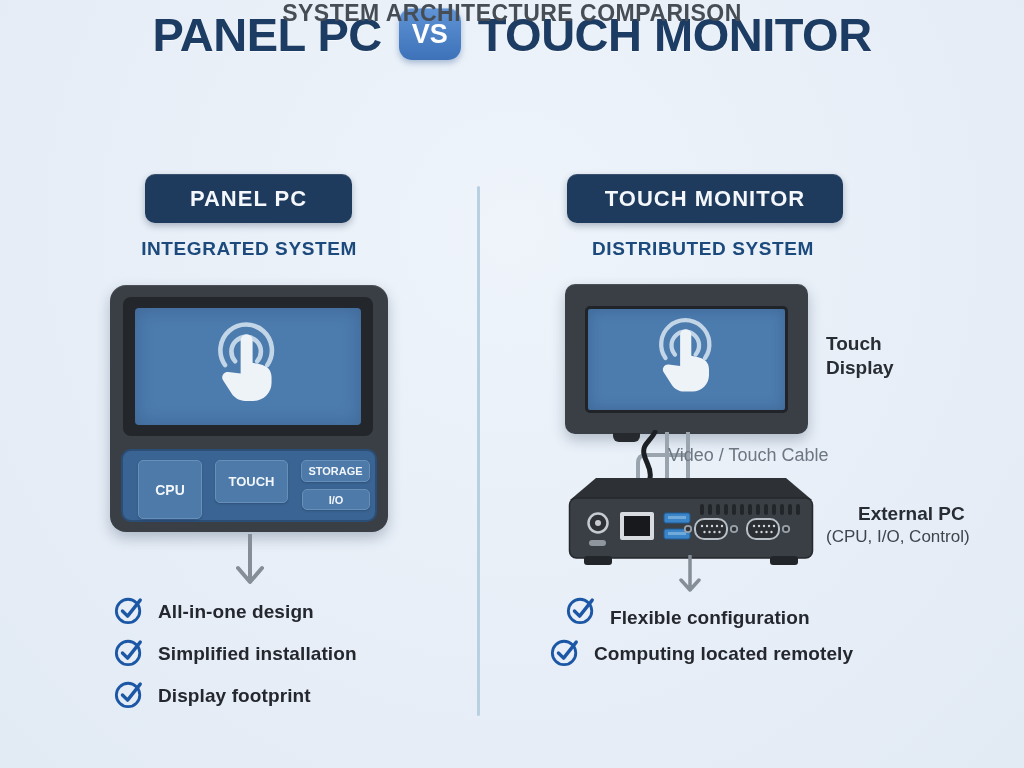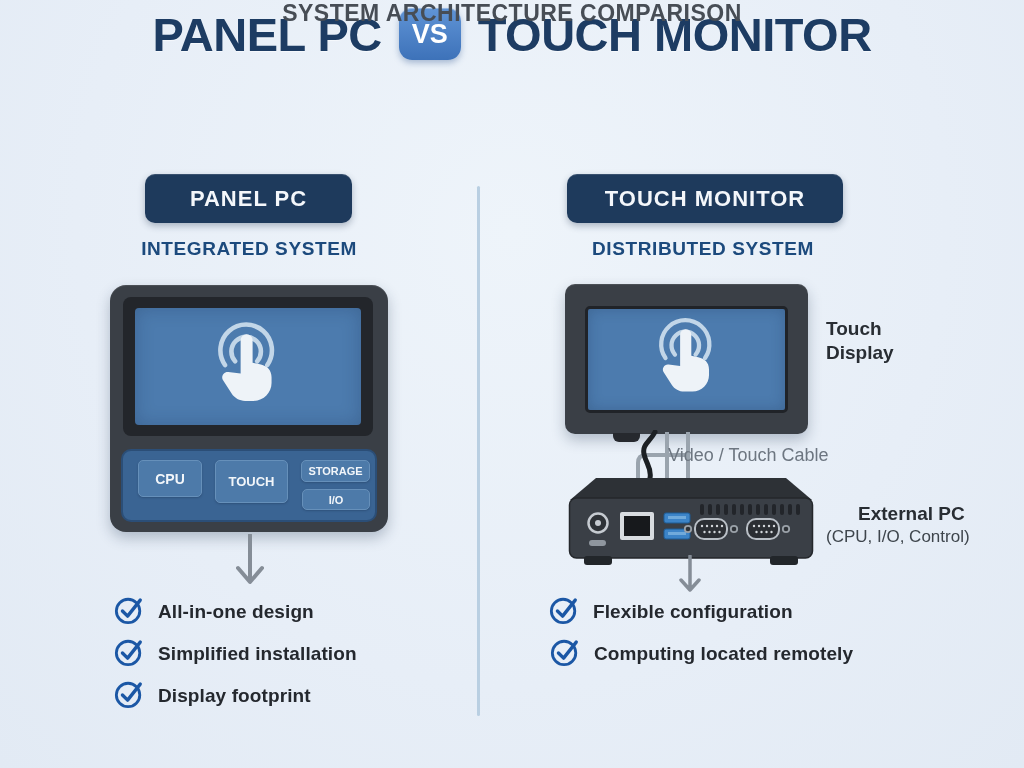--- a/index.html
+++ b/index.html
@@ -112,21 +112,21 @@
         <span>
           <svg width="92" height="92" viewBox="0 0 100 100" style="overflow:visible">
             <path d="M25 50 A28 28 0 1 1 71 50" fill="none" stroke="#cfe0ee" stroke-width="5" stroke-linecap="round" opacity="0.9"></path>
             <path d="M36 46 A16 16 0 1 1 60 46" fill="none" stroke="#cfe0ee" stroke-width="5" stroke-linecap="round" opacity="0.9"></path>
             <path d="M42 23 a6.5 6.5 0 0 1 13 0 v24.5 l8 1.7 c7.6 1.6 12.6 6.3 12.6 14.1 v6.4 c0 10.6-8.6 19.3-19.2 19.3 h-9.6 c-5.9 0-11.4-3-14.6-8 l-9.3-14.3 c-2.7-4.2 0.7-9.7 5.7-9.1 l13.4 1.6 z" fill="#eef3f8"></path>
           </svg>
         </span>
       </div>
     </div>
     <div class="abs pp-bottom">
-      <div class="chip" style="left:15px; top:9px; width:64px; height:37px; font-size:14px;">CPU</div>
+      <div class="chip" style="left:15px; top:9px; width:64px; height:59px; font-size:14px;">CPU</div>
       <div class="chip" style="left:92px; top:9px; width:73px; height:43px; font-size:13px;">TOUCH</div>
       <div class="chip" style="left:178px; top:9px; width:69px; height:22px; font-size:11px;">STORAGE</div>
       <div class="chip" style="left:179px; top:38px; width:68px; height:21px; font-size:11px;">I/O</div>
     </div>
   </div>
 
   <span class="abs" style="left:236px; top:534px;">
     <svg width="28" height="52" viewBox="0 0 28 52">
       <path d="M14 1 V46 M2 34 L14 48 L26 34" fill="none" stroke="#858d97" stroke-width="4" stroke-linecap="round" stroke-linejoin="round"></path>
     </svg>
@@ -250,31 +250,31 @@
           <circle cx="188.5" cy="58" r="1.2"></circle>
             <circle cx="193.5" cy="58" r="1.2"></circle>
             <circle cx="198.5" cy="58" r="1.2"></circle>
             <circle cx="203.5" cy="58" r="1.2"></circle>
         </g>
         <circle cx="218" cy="55" r="3.2" fill="#2e3237" stroke="#9aa1a8" stroke-width="1.8"></circle>
       </g>
     </svg>
   </span>
 
-  <div class="abs side-label" style="left:826px; top:317px; width:95px;">Touch Display</div>
+  <div class="abs side-label" style="left:826px; top:332px; width:95px;">Touch Display</div>
   <div class="abs side-label" style="left:826px; top:502px;margin-left:32px;">External PC</div>
   <div class="abs side-sublabel" style="left:826px; top:527px;">(CPU, I/O, Control)</div>
 
   <span class="abs" style="left:679px; top:555px;">
     <svg width="22" height="40" viewBox="0 0 22 40">
       <path d="M11 1 V33 M2 25 L11 35 L20 25" fill="none" stroke="#858d97" stroke-width="3.5" stroke-linecap="round" stroke-linejoin="round"></path>
     </svg>
   </span>
 
-  <div class="abs benefit" style="left:549px; top:595px;">
+  <div class="abs benefit" style="left:566px; top:595px;align-items:flex-end;">
     <span>
       <svg width="30" height="30" viewBox="0 0 32 32" style="overflow:visible">
         <circle cx="15" cy="17" r="12.5" fill="none" stroke="#1b57a5" stroke-width="3"></circle>
         <path d="M9 17 L14.5 22.5 L28 5.5" fill="none" stroke="#1b57a5" stroke-width="3.6" stroke-linecap="round" stroke-linejoin="round"></path>
       </svg>
     </span>
     <span class="benefit-text">Flexible configuration</span>
   </div>
   <div class="abs benefit" style="left:550px; top:637px;">
     <span>

